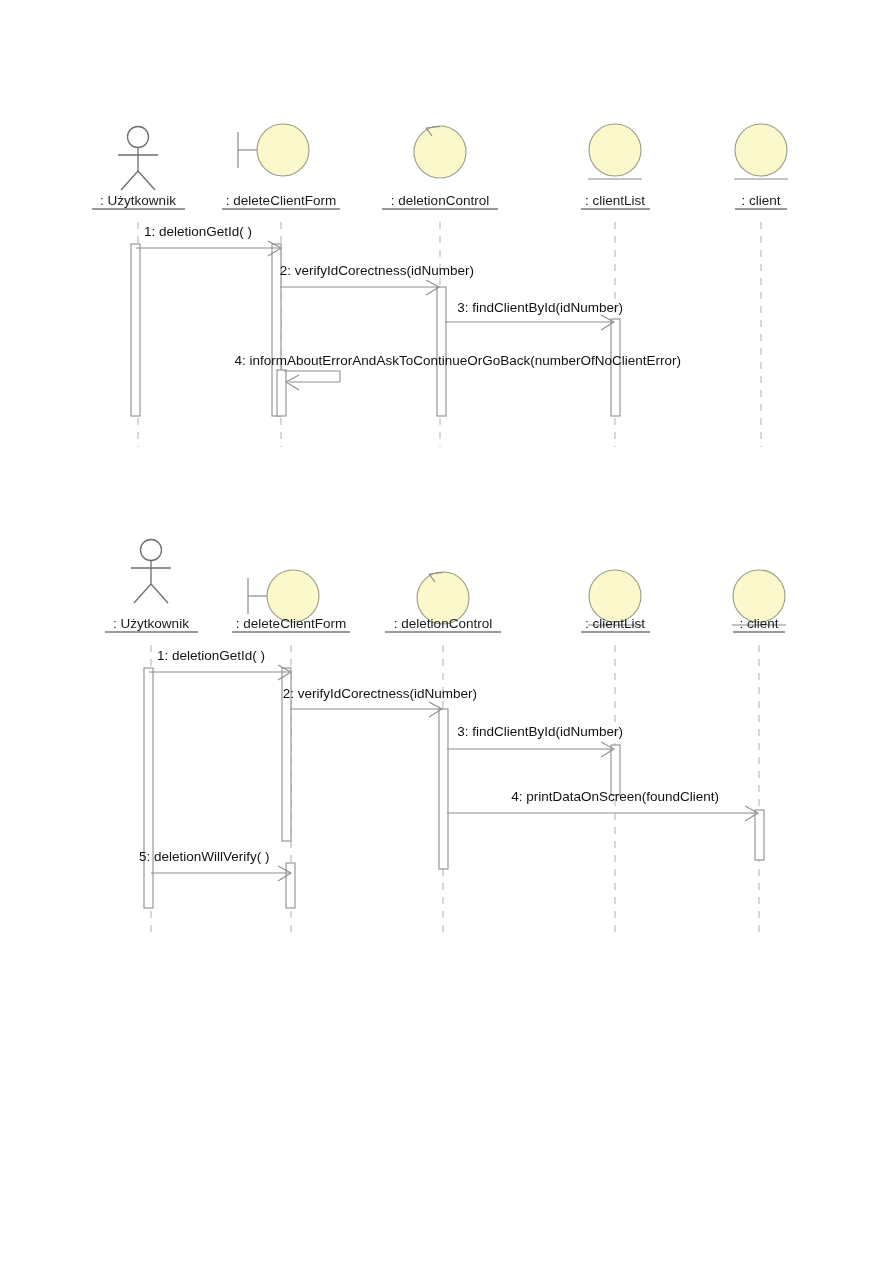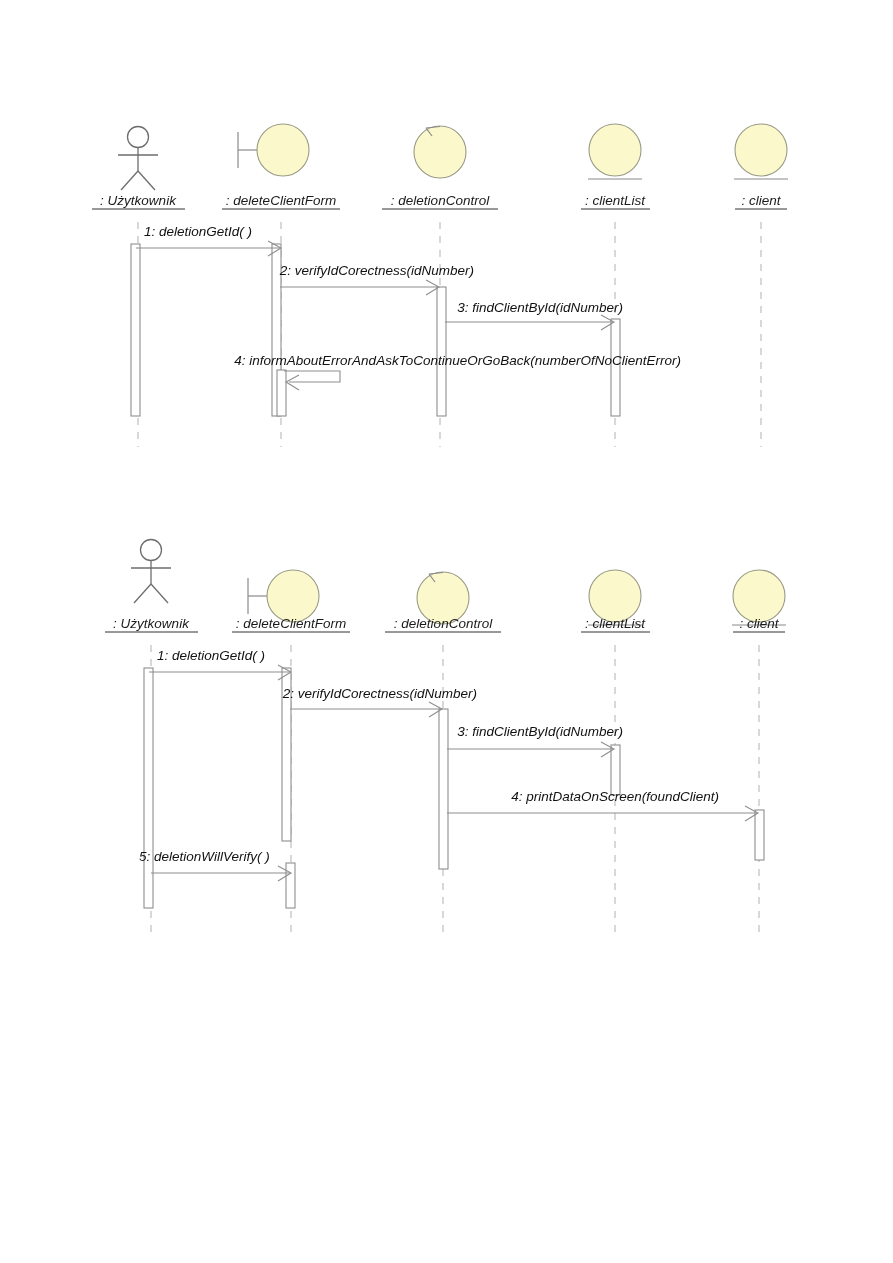--- a/index.html
+++ b/index.html
@@ -12,21 +12,20 @@
     height: 1263px;
     position: relative;
     font-family: "Liberation Sans", sans-serif;
     overflow: hidden;
   }
   #stage {
     position: absolute;
     left: 0; top: 0;
     width: 893px;
     height: 1263px;
-    font-style: italic;
   }
   .diagram-svg {
     position: absolute;
     left: 0;
     top: 0;
   }
   text {
     font-family: "Liberation Sans", sans-serif;
     fill: #111111;
   }

